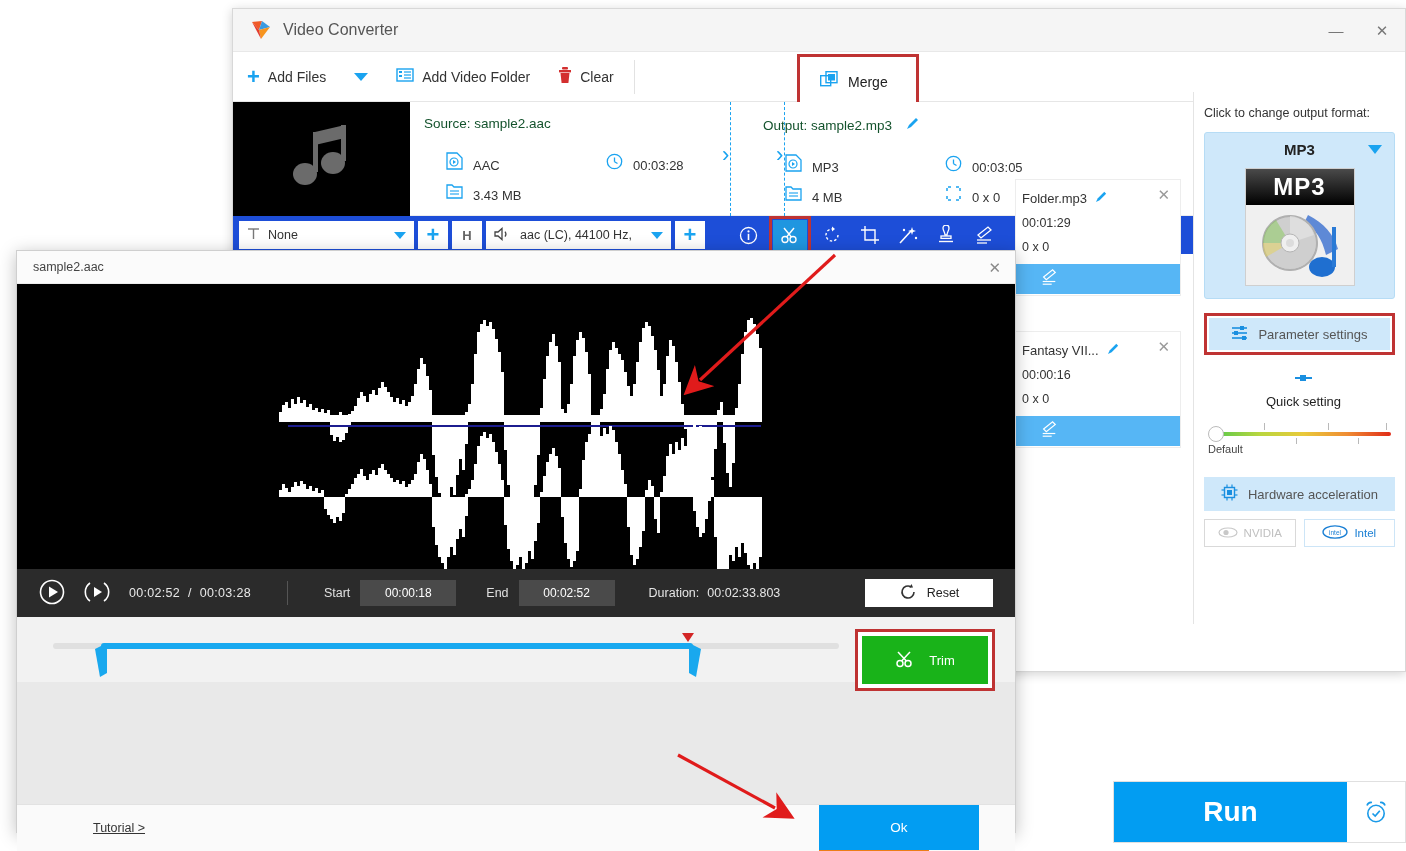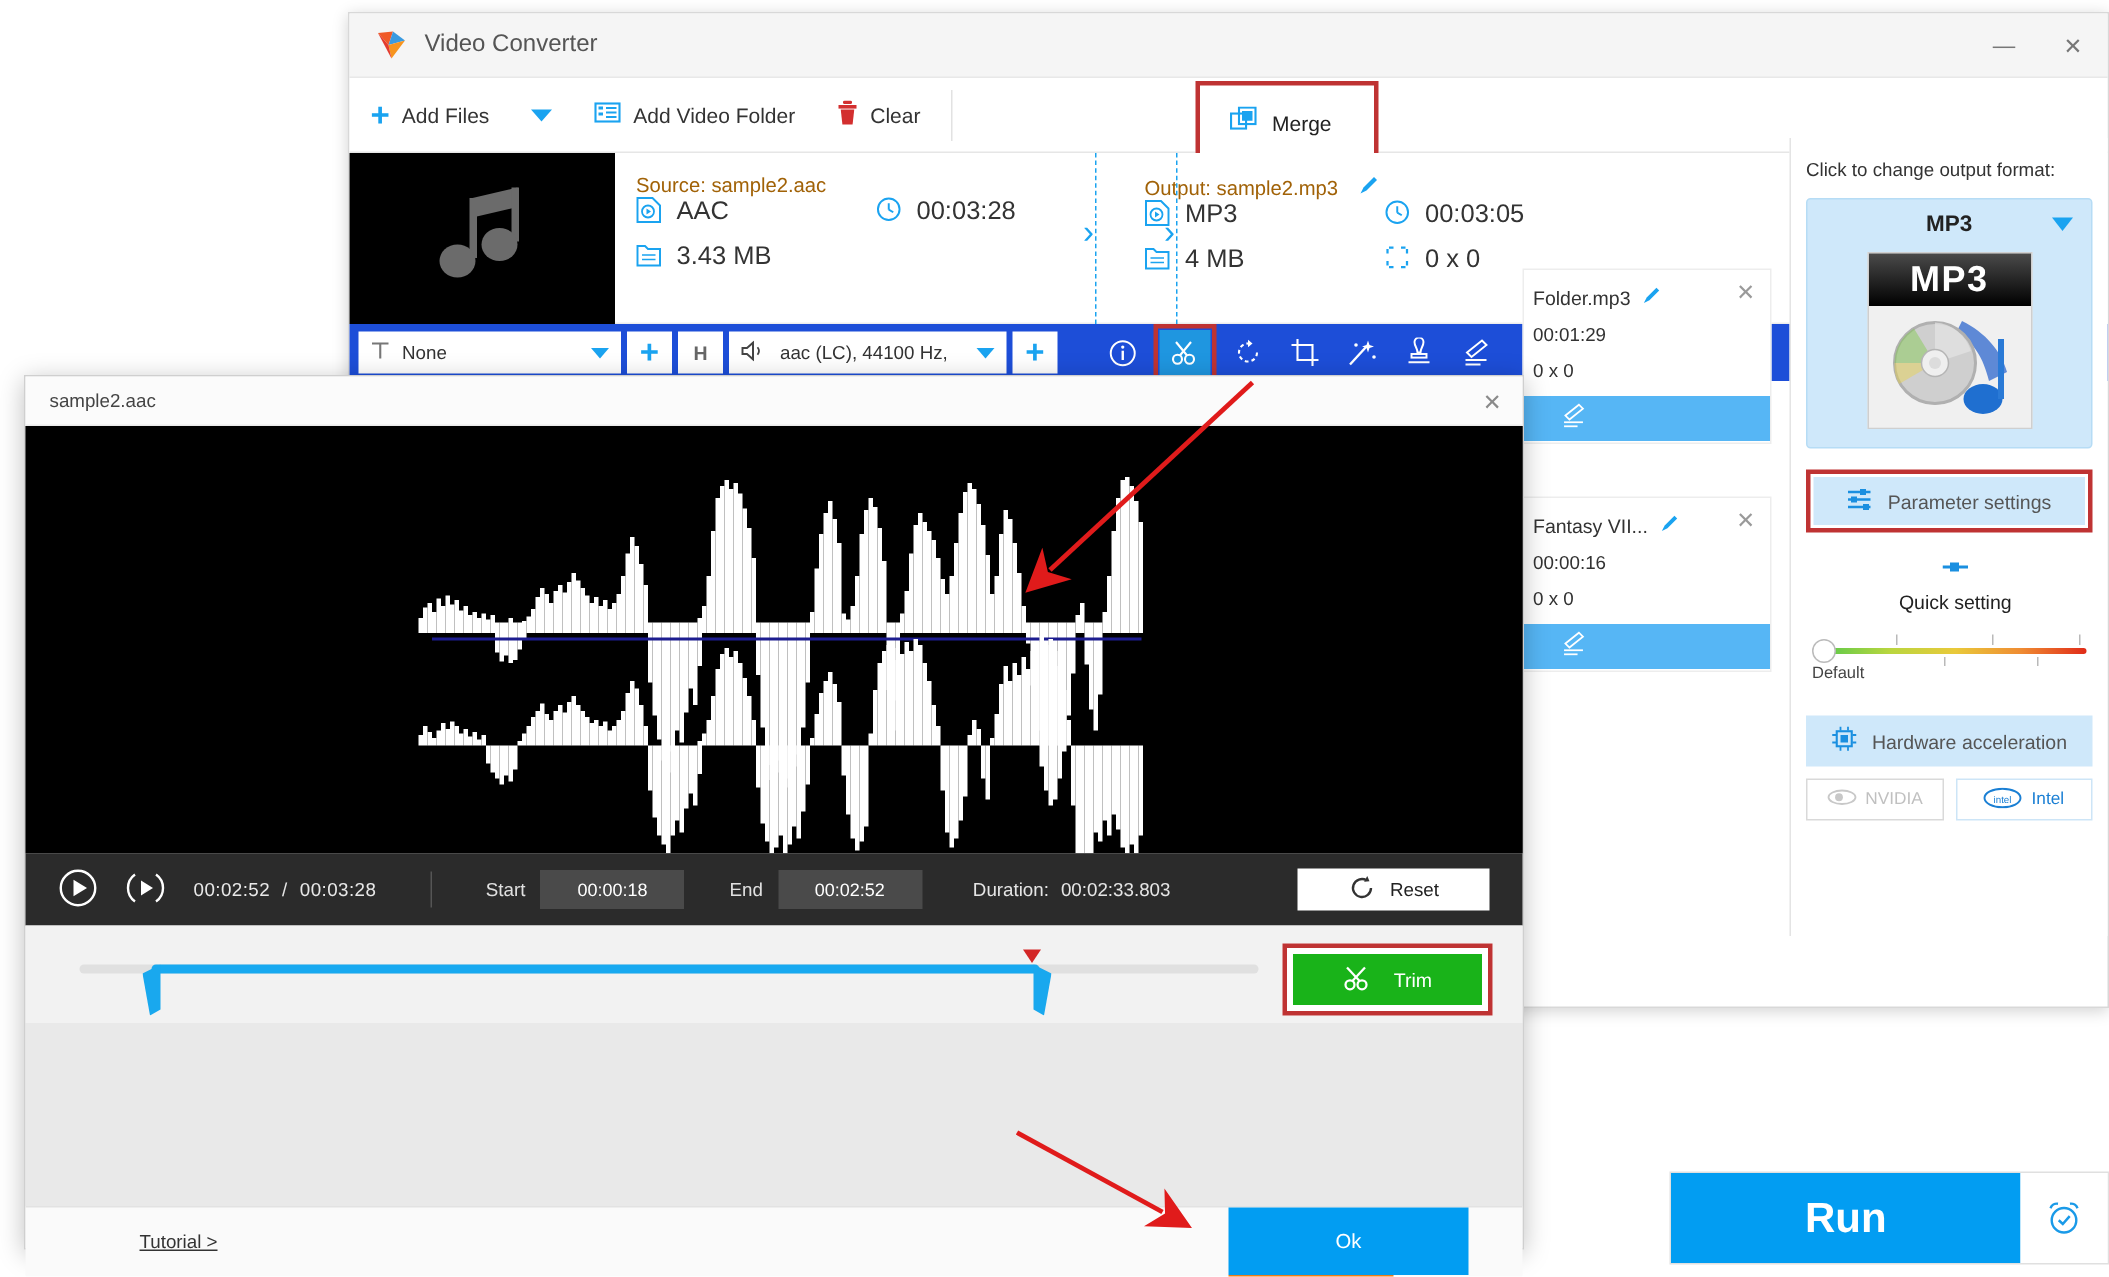--- a/index.html
+++ b/index.html
@@ -46,24 +46,24 @@
   .merge-btn { display:flex; align-items:center; gap:10px; padding:12px 26px 12px 18px; font-size:14px; color:#222; }
 
   
   .file-list { position:relative; }
   .file-row { position:relative; display:flex; height:114px; background:#fff;
     border-bottom:1px solid #ededed; }
   .thumb { width:177px; height:114px; background:#000; display:flex; align-items:center; justify-content:center; }
   .row-info { flex:1; position:relative; display:flex; }
   .col-src { width:335px; padding:14px 0 0 14px; position:relative; }
   .col-out { flex:1; padding:14px 0 0 18px; position:relative; }
-  .src-title { font-size:13.5px; color:#a16207; }
+  .src-title { font-size:13.5px; color:#14532d; margin-bottom:12px; }
   .meta-grid { display:flex; }
   .meta-col { width:160px; }
-  .meta-item { display:flex; align-items:flex-start; gap:10px; height:30px; font-size:17px; color:#333; }
+  .meta-item { display:flex; align-items:flex-end; gap:10px; height:30px; font-size:13px; color:#333;margin-left:22px; }
   .arrow-col { position:absolute; top:0; height:114px; width:1px; border-left:1px dashed #1aa3f0; }
   .chev { position:absolute; top:40px; color:#1aa3f0; font-size:22px; font-weight:300; }
   .pencil { color:#1aa3f0; font-size:14px; }
   .row-x { position:absolute; right:14px; top:10px; color:#9a9a9a; font-size:16px; }
 
   
   .action-bar { height:38px; background:#1d4ed8; display:flex; align-items:center; padding:0 6px; gap:4px; }
   .sel-box { height:28px; background:#fff; display:flex; align-items:center; gap:8px;
     padding:0 8px; font-size:12.5px; color:#333; min-width:175px; justify-content:space-between;}
   .sel-left { display:flex; align-items:center; gap:8px; }
@@ -143,21 +143,21 @@
   .dur { margin-left:34px; color:#e5e5e5; }
   .reset-btn { position:absolute; right:22px; width:128px; height:28px; background:#fff; color:#222;
     display:flex; align-items:center; justify-content:center; gap:10px; font-size:12.5px; }
   .slider-zone { height:65px; background:#f2f2f2; position:relative; }
   .range-track { position:absolute; left:36px; right:176px; top:26px; height:6px; background:#e0e0e0; border-radius:3px;}
   .range-fill { position:absolute; top:26px; height:6px; background:#18a9f0; border-radius:3px; }
   .handle { position:absolute; top:26px; width:12px; height:32px; }
   .marker { position:absolute; top:16px; width:0;height:0;
     border-left:6px solid transparent;border-right:6px solid transparent;border-top:9px solid #d32626; }
   .trim-wrap { position:absolute; right:20px; top:12px; border:3px solid #bf3333; padding:4px; background:#fff; }
-  .trim-btn { width:126px; height:34px; background:#19b319; color:#fff; display:flex;
+  .trim-btn { width:126px; height:48px; background:#19b319; color:#fff; display:flex;
     align-items:center; justify-content:center; gap:14px; font-size:13px; }
   .dlg-body { height:122px; background:#e9e9e9; }
   .dlg-footer { height:47px; background:#fafafa; border-top:1px solid #e2e2e2; position:relative;
     display:flex; align-items:center; }
   .tutorial { margin-left:76px; font-size:12.5px; color:#333; text-decoration:underline; }
   .foot-btns { position:absolute; right:36px; top:0; display:flex;flex-direction:column; }
   .btn-ok { width:160px; height:45px; background:#029df2; color:#fff; display:flex;
     align-items:center; justify-content:center; font-size:13.5px; }
   .btn-no { width:110px; height:45px; background:#ed7d18; color:#fff; display:flex;
     align-items:center; justify-content:center; font-size:13.5px; }

